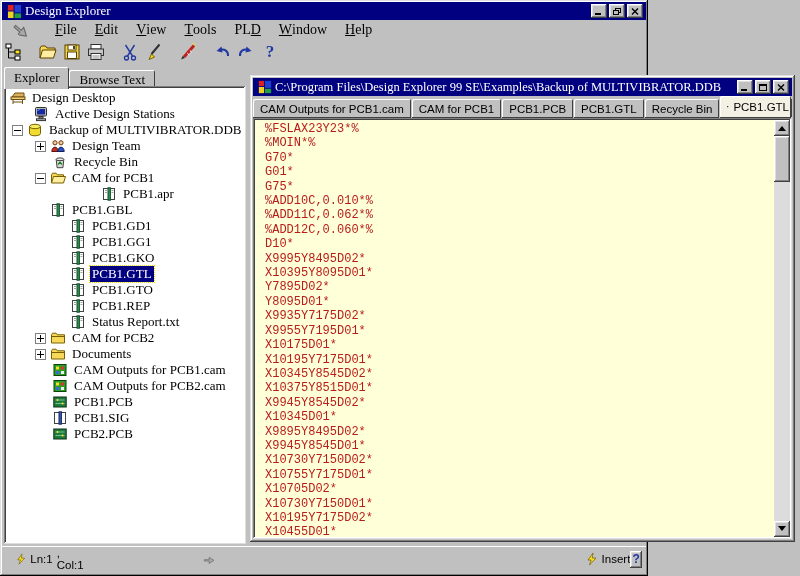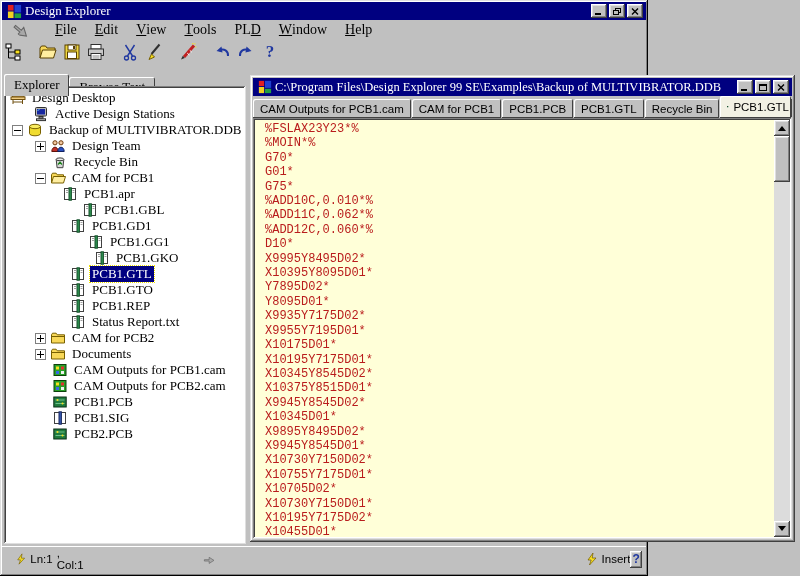--- a/index.html
+++ b/index.html
@@ -18,21 +18,21 @@
   .menubar{position:absolute;left:2px;top:20px;right:2px;height:19px;display:flex;align-items:center;font-size:14px;}
   .menu-arrow{margin:0 14px 0 10px;}
   .menu-item{padding:0 9px;height:17px;display:flex;align-items:center;white-space:nowrap;}
   
   .toolbar{position:absolute;left:2px;top:39px;right:2px;height:25px;display:flex;align-items:center;}
   .tbtn{width:24px;height:22px;display:flex;align-items:center;justify-content:center;}
   .tb-gap{width:10px;}
   .tb-help{color:#2038a0;font-weight:bold;font-size:17px;font-family:"Liberation Serif",serif;}
   
   .left-panel{position:absolute;left:4px;top:64px;width:242px;bottom:32px;}
-  .ltabs{position:absolute;left:0;top:10px;height:22px;display:flex;align-items:flex-end;font-size:13px;}
+  .ltabs{position:absolute;left:0;top:3px;height:22px;display:flex;align-items:flex-end;font-size:13px;}
   .ltab{height:20px;padding:0 10px;display:flex;align-items:center;background:#c0c0c0;
         box-shadow:inset 1px 1px 0 #fff,inset -1px 0 0 #404040;border-top-left-radius:2px;border-top-right-radius:2px;}
   .ltab.active{height:22px;z-index:2;}
   .ltab.inactive{height:19px;margin-bottom:0;}
   .tree{position:absolute;left:0;top:22px;right:0;bottom:0;background:#fff;
         box-shadow:inset -1px -1px 0 #dfdfdf,inset 1px 1px 0 #808080,inset -2px -2px 0 #fff,inset 2px 2px 0 #404040;
         padding:4px 2px 2px 2px;overflow:hidden;font-size:13px;}
   .trow{height:16px;display:flex;align-items:center;gap:4px;white-space:nowrap;}
   .ticon{flex:0 0 auto;}
   .tlabel{padding:0 2px;}
@@ -371,45 +371,45 @@
           </svg>
         <span class="tlabel">Recycle Bin</span>
       </div>
       <div class="trow" style="padding-left:29px">
         <span class="expander"></span>
         <svg class="ticon" width="16" height="16">
             <use href="#i-folder-open"></use>
           </svg>
         <span class="tlabel">CAM for PCB1</span>
       </div>
-      <div class="trow" style="padding-left:56px">
+      <div class="trow" style="padding-left:95px">
         <svg class="ticon" width="16" height="16">
             <use href="#i-doc"></use>
           </svg>
         <span class="tlabel">PCB1.apr</span>
       </div>
-      <div class="trow" style="padding-left:76px">
+      <div class="trow" style="padding-left:44px">
         <svg class="ticon" width="16" height="16">
             <use href="#i-doc"></use>
           </svg>
         <span class="tlabel">PCB1.GBL</span>
       </div>
       <div class="trow" style="padding-left:64px">
         <svg class="ticon" width="16" height="16">
             <use href="#i-doc"></use>
           </svg>
         <span class="tlabel">PCB1.GD1</span>
       </div>
-      <div class="trow" style="padding-left:82px">
+      <div class="trow" style="padding-left:64px">
         <svg class="ticon" width="16" height="16">
             <use href="#i-doc"></use>
           </svg>
         <span class="tlabel">PCB1.GG1</span>
       </div>
-      <div class="trow" style="padding-left:88px">
+      <div class="trow" style="padding-left:64px">
         <svg class="ticon" width="16" height="16">
             <use href="#i-doc"></use>
           </svg>
         <span class="tlabel">PCB1.GKO</span>
       </div>
       <div class="trow" style="padding-left:64px">
         <svg class="ticon" width="16" height="16">
             <use href="#i-doc"></use>
           </svg>
         <span class="tlabel selected">PCB1.GTL</span>

